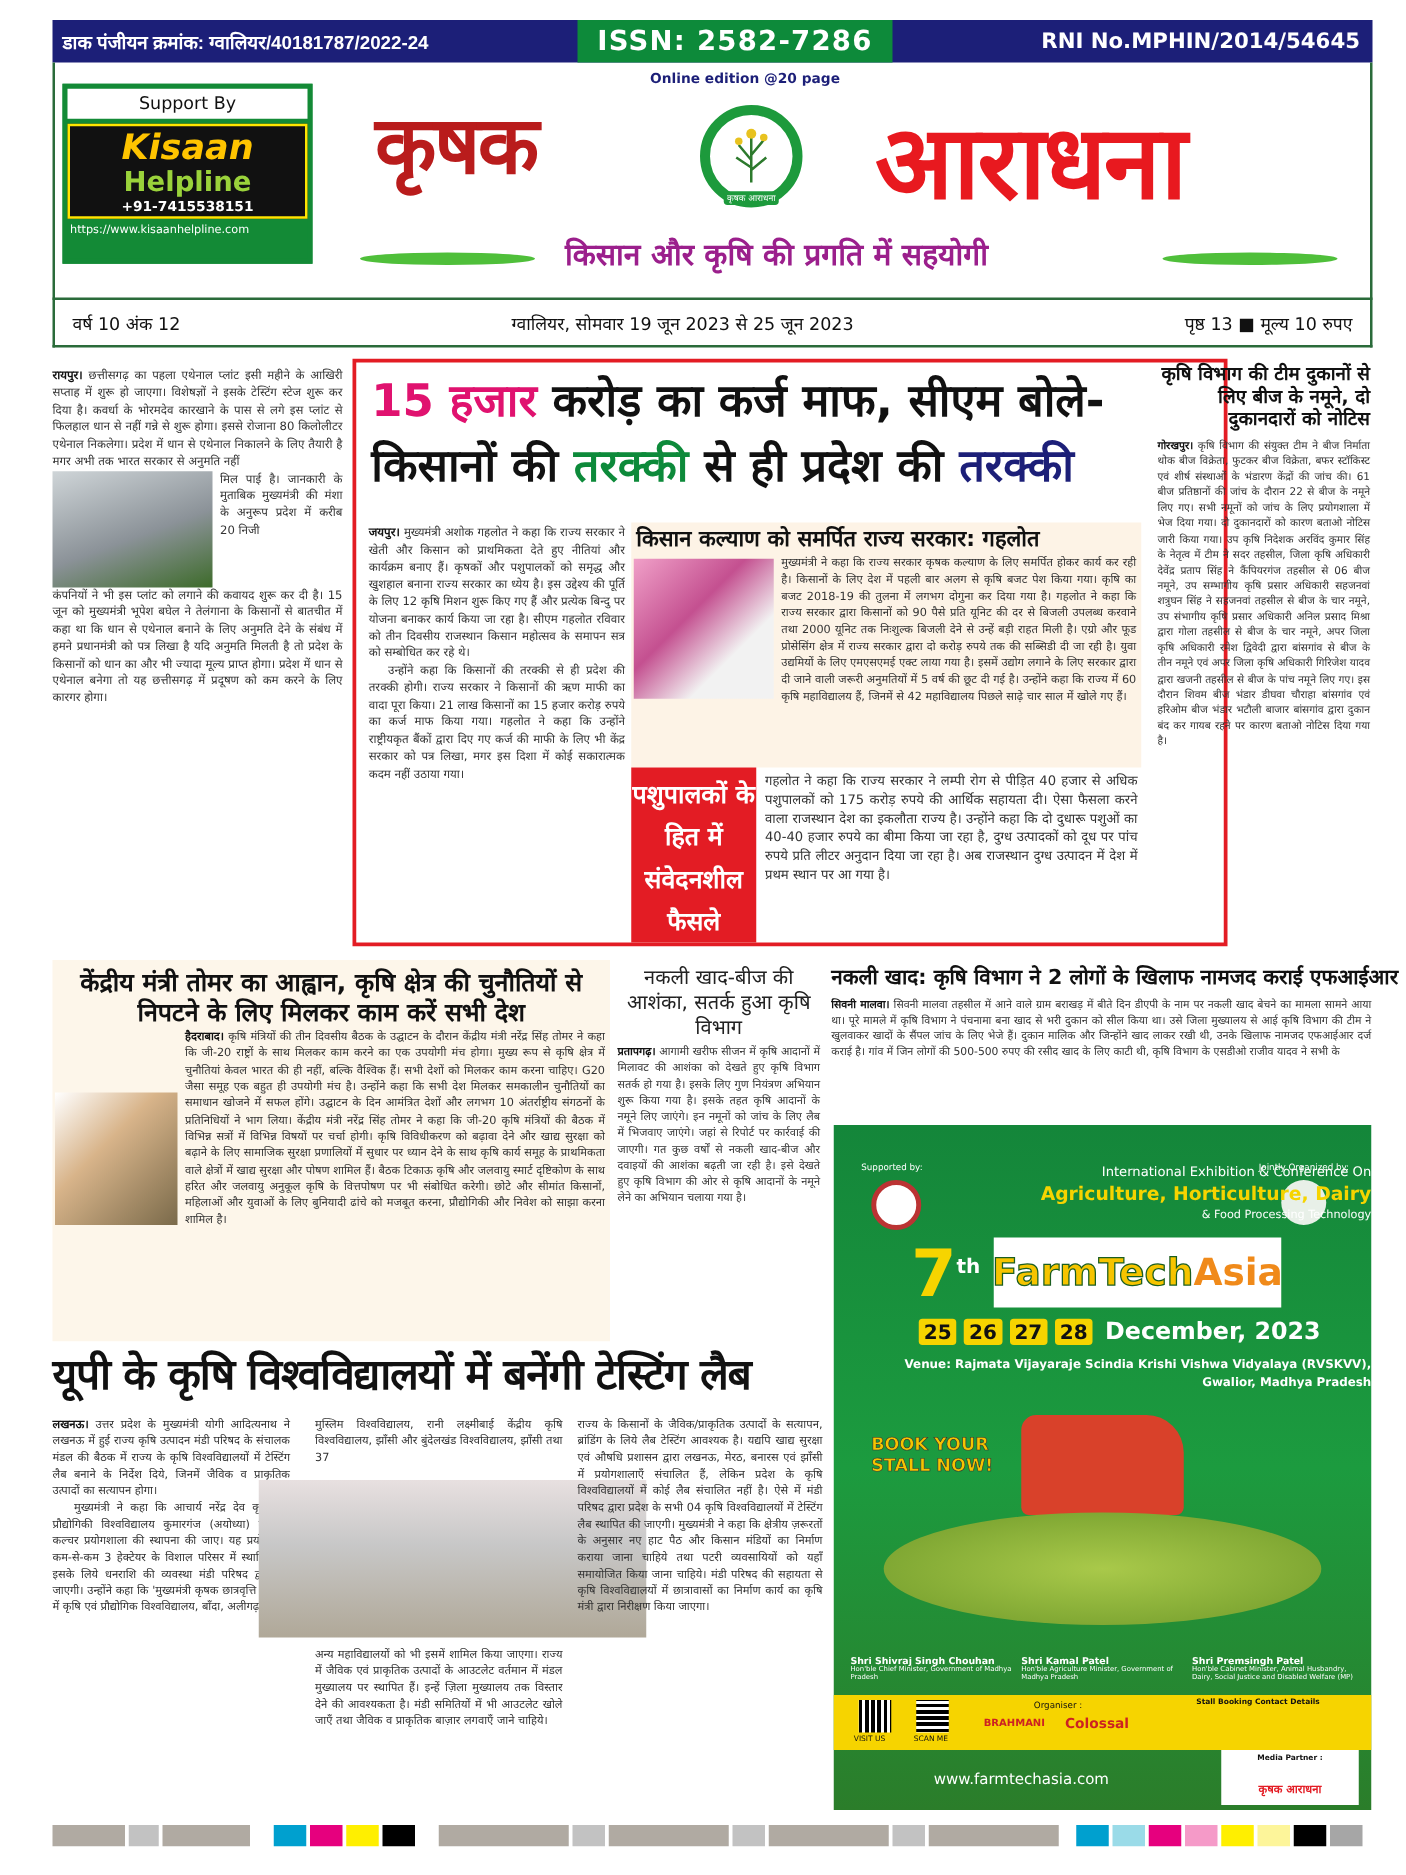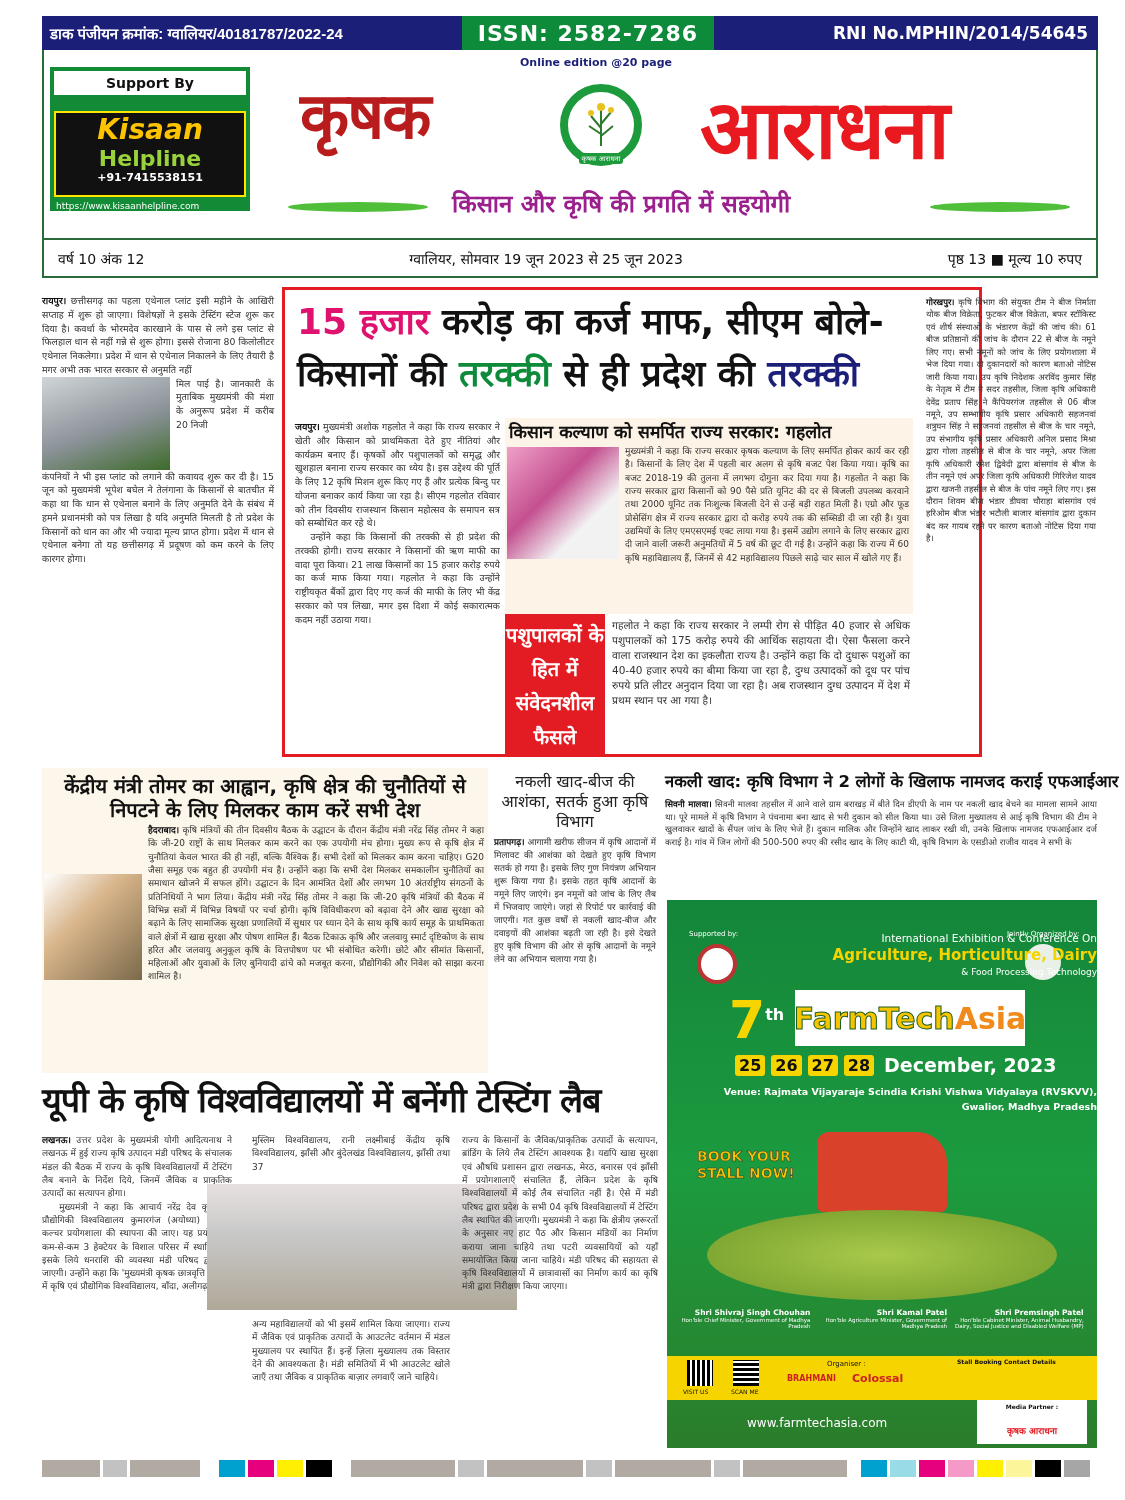--- a/index.html
+++ b/index.html
@@ -5,22 +5,22 @@
 *{box-sizing:border-box;margin:0;padding:0}
 body{width:1125px;height:1500px;background:#fff;font-family:"DejaVu Sans",sans-serif;color:#111;position:relative;overflow:hidden}
 .abs{position:absolute}
 .topbar{left:42px;top:16px;width:1056px;height:34px;background:#1c1f78;color:#fff;display:flex;align-items:center;justify-content:space-between}
 .topbar .l{font-size:15px;padding-left:8px;font-family:"Liberation Sans Narrow","Liberation Sans",sans-serif;font-weight:bold}
 .topbar .c{background:#0d8a3a;height:34px;padding:0 16px;display:flex;align-items:center;font-size:22px;font-weight:bold;letter-spacing:1px}
 .topbar .r{font-size:17px;font-weight:bold;padding-right:10px}
 .frame{left:42px;top:50px;width:1056px;height:228px;border:2px solid #2a6b3a;border-top:none}
 .online{left:520px;top:56px;font-size:11px;color:#1c1f78;font-weight:bold}
 .support{left:50px;top:67px;width:200px;height:144px;border:4px solid #138a36;background:#138a36}
-.support .sb{background:#fff;height:24px;font-size:14px;font-weight:bold;text-align:center;line-height:24px}
-.support .kh{background:#111;border:2px solid #ffe600;height:86px;margin-top:16px;text-align:center}
+.support .sb{background:#fff;height:24px;font-size:14px;font-weight:normal;text-align:center;line-height:24px}
+.support .kh{background:#111;border:2px solid #ffe600;height:76px;margin-top:4px;text-align:center}
 .kh .k{color:#ffc400;font-size:28px;font-weight:bold;font-style:italic;line-height:34px}
 .kh .h{color:#9ad23b;font-size:22px;font-weight:bold;line-height:24px}
 .kh .p{color:#fff;font-size:11px;font-weight:bold}
 .support .url{color:#fff;font-size:9px;padding:4px 2px}
 .mast{left:300px;top:70px;font-size:64px;font-weight:bold;color:#b91c1c;font-family:"DejaVu Sans",sans-serif;letter-spacing:-2px}
 .mast2{left:700px;top:70px;font-size:82px;font-weight:bold;color:#e8191f;letter-spacing:-2px}
 .logo{left:560px;top:84px;width:82px;height:82px;border-radius:50%;border:8px solid #1d9a3c;background:#fff;display:flex;align-items:flex-end;justify-content:center;font-size:7px;color:#1d9a3c}
 .tag{left:452px;top:186px;font-size:24px;color:#9b1f8c;font-weight:bold}
 .swoosh{height:10px;background:#4fbf3a;border-radius:50%}
 .dateline{left:42px;top:238px;width:1056px;height:38px;border-top:2px solid #2a6b3a;display:flex;align-items:center;justify-content:space-between;padding:0 16px;font-size:14px}
@@ -103,20 +103,21 @@
 </div>
 <div class="abs sub">
   <div class="headline" style="font-size:17.5px;padding:4px 4px 2px">किसान कल्याण को समर्पित राज्य सरकार: गहलोत</div>
   <div class="photo" style="float:left;width:112px;height:112px;margin:2px 6px 0 2px;background:linear-gradient(135deg,#f0a0c8,#c45090 40%,#f2f2f2 70%)"></div>
   <div class="body" style="padding-right:4px;font-size:9px">मुख्यमंत्री ने कहा कि राज्य सरकार कृषक कल्याण के लिए समर्पित होकर कार्य कर रही है। किसानों के लिए देश में पहली बार अलग से कृषि बजट पेश किया गया। कृषि का बजट 2018-19 की तुलना में लगभग दोगुना कर दिया गया है। गहलोत ने कहा कि राज्य सरकार द्वारा किसानों को 90 पैसे प्रति यूनिट की दर से बिजली उपलब्ध करवाने तथा 2000 यूनिट तक निःशुल्क बिजली देने से उन्हें बड़ी राहत मिली है। एग्रो और फूड प्रोसेसिंग क्षेत्र में राज्य सरकार द्वारा दो करोड़ रुपये तक की सब्सिडी दी जा रही है। युवा उद्यमियों के लिए एमएसएमई एक्ट लाया गया है। इसमें उद्योग लगाने के लिए सरकार द्वारा दी जाने वाली जरूरी अनुमतियों में 5 वर्ष की छूट दी गई है। उन्होंने कहा कि राज्य में 60 कृषि महाविद्यालय हैं, जिनमें से 42 महाविद्यालय पिछले साढ़े चार साल में खोले गए हैं।</div>
 </div>
 <div class="abs redbox">पशुपालकों के हित में संवेदनशील फैसले</div>
 <div class="abs body" style="left:612px;top:618px;width:298px;font-size:10.5px;line-height:1.42">गहलोत ने कहा कि राज्य सरकार ने लम्पी रोग से पीड़ित 40 हजार से अधिक पशुपालकों को 175 करोड़ रुपये की आर्थिक सहायता दी। ऐसा फैसला करने वाला राजस्थान देश का इकलौता राज्य है। उन्होंने कहा कि दो दुधारू पशुओं का 40-40 हजार रुपये का बीमा किया जा रहा है, दुग्ध उत्पादकों को दूध पर पांच रुपये प्रति लीटर अनुदान दिया जा रहा है। अब राजस्थान दुग्ध उत्पादन में देश में प्रथम स्थान पर आ गया है।</div>
 
 <div class="abs" style="left:926px;top:290px;width:170px">
+  <div class="headline" style="font-size:15px;text-align:right">कृषि विभाग की टीम दुकानों से लिए बीज के नमूने, दो दुकानदारों को नोटिस</div>
   <div class="body" style="margin-top:6px;font-size:8.4px">
     <b>गोरखपुर।</b> <span>कृषि विभाग की संयुक्त टीम ने बीज निर्माता थोक बीज विक्रेता, फुटकर बीज विक्रेता, बफर स्टॉकिस्ट एवं शीर्ष संस्थाओं के भंडारण केंद्रों की जांच की। 61 बीज प्रतिष्ठानों की जांच के दौरान 22 से बीज के नमूने लिए गए। सभी नमूनों को जांच के लिए प्रयोगशाला में भेज दिया गया। दो दुकानदारों को कारण बताओ नोटिस जारी किया गया। उप कृषि निदेशक अरविंद कुमार सिंह के नेतृत्व में टीम ने सदर तहसील, जिला कृषि अधिकारी देवेंद्र प्रताप सिंह ने कैंपियरगंज तहसील से 06 बीज नमूने, उप सम्भागीय कृषि प्रसार अधिकारी सहजनवां शत्रुघन सिंह ने सहजनवां तहसील से बीज के चार नमूने, उप संभागीय कृषि प्रसार अधिकारी अनिल प्रसाद मिश्रा द्वारा गोला तहसील से बीज के चार नमूने, अपर जिला कृषि अधिकारी रमेश द्विवेदी द्वारा बांसगांव से बीज के तीन नमूने एवं अपर जिला कृषि अधिकारी गिरिजेश यादव द्वारा खजनी तहसील से बीज के पांच नमूने लिए गए। इस दौरान शिवम बीज भंडार डीघवा चौराहा बांसगांव एवं हरिओम बीज भंडार भटौली बाजार बांसगांव द्वारा दुकान बंद कर गायब रहने पर कारण बताओ नोटिस दिया गया है।</span>
   </div>
 </div>
 
 <div class="abs sec2bg">
   <div class="headline" style="font-size:20px;text-align:center;padding:6px 8px 2px">केंद्रीय मंत्री तोमर का आह्वान, कृषि क्षेत्र की चुनौतियों से निपटने के लिए मिलकर काम करें सभी देश</div>
   <div class="photo" style="float:left;width:98px;height:106px;margin:50px 6px 0 2px;background:linear-gradient(135deg,#ffffff,#d8b48a 40%,#7a6a4a)"></div>
   <div class="body" style="padding:0 4px;font-size:9px">
     <b>हैदराबाद।</b> <span>कृषि मंत्रियों की तीन दिवसीय बैठक के उद्घाटन के दौरान केंद्रीय मंत्री नरेंद्र सिंह तोमर ने कहा कि जी-20 राष्ट्रों के साथ मिलकर काम करने का एक उपयोगी मंच होगा। मुख्य रूप से कृषि क्षेत्र में चुनौतियां केवल भारत की ही नहीं, बल्कि वैश्विक हैं। सभी देशों को मिलकर काम करना चाहिए। G20 जैसा समूह एक बहुत ही उपयोगी मंच है। उन्होंने कहा कि सभी देश मिलकर समकालीन चुनौतियों का समाधान खोजने में सफल होंगे। उद्घाटन के दिन आमंत्रित देशों और लगभग 10 अंतर्राष्ट्रीय संगठनों के प्रतिनिधियों ने भाग लिया। केंद्रीय मंत्री नरेंद्र सिंह तोमर ने कहा कि जी-20 कृषि मंत्रियों की बैठक में विभिन्न सत्रों में विभिन्न विषयों पर चर्चा होगी। कृषि विविधीकरण को बढ़ावा देने और खाद्य सुरक्षा को बढ़ाने के लिए सामाजिक सुरक्षा प्रणालियों में सुधार पर ध्यान देने के साथ कृषि कार्य समूह के प्राथमिकता वाले क्षेत्रों में खाद्य सुरक्षा और पोषण शामिल हैं। बैठक टिकाऊ कृषि और जलवायु स्मार्ट दृष्टिकोण के साथ हरित और जलवायु अनुकूल कृषि के वित्तपोषण पर भी संबोधित करेगी। छोटे और सीमांत किसानों, महिलाओं और युवाओं के लिए बुनियादी ढांचे को मजबूत करना, प्रौद्योगिकी और निवेश को साझा करना शामिल है।</span>
@@ -155,21 +156,21 @@
     <span class="ybar" style="padding:1px 4px;font-size:16px;font-weight:bold;border-radius:3px">26</span>
     <span class="ybar" style="padding:1px 4px;font-size:16px;font-weight:bold;border-radius:3px">27</span>
     <span class="ybar" style="padding:1px 4px;font-size:16px;font-weight:bold;border-radius:3px">28</span>
     <span style="color:#fff;font-size:19px;font-weight:bold;margin-left:4px">December, 2023</span>
   </div>
   <div class="abs t" style="left:0;width:430px;top:186px;font-size:9.5px;font-weight:bold">Venue: Rajmata Vijayaraje Scindia Krishi Vishwa Vidyalaya (RVSKVV),</div>
   <div class="abs t" style="left:0;width:430px;top:201px;font-size:9.5px;font-weight:bold">Gwalior, Madhya Pradesh</div>
   <div class="abs" style="left:30px;top:248px;width:100px;font-size:14px;font-weight:bold;color:#f6c400;-webkit-text-stroke:.5px #333;line-height:1.2">BOOK YOUR STALL NOW!</div>
   <div class="abs" style="left:150px;top:232px;width:130px;height:80px;background:#d9412a;border-radius:12px 30px 6px 6px"></div>
   <div class="abs" style="left:40px;top:310px;width:350px;height:90px;border-radius:50%;background:radial-gradient(#a9c94a,#6f9a2a)"></div>
-  <div class="abs" style="left:10px;top:408px;width:410px;display:flex;justify-content:space-around;color:#fff;text-align:right">
+  <div class="abs" style="left:10px;top:424px;width:410px;display:flex;justify-content:space-around;color:#fff;text-align:left">
     <div style="width:130px">
         <div style="font-size:7.5px;font-weight:bold">Shri Shivraj Singh Chouhan</div>
         <div style="font-size:5.5px">Hon'ble Chief Minister, Government of Madhya Pradesh</div>
       </div>
     <div style="width:130px">
         <div style="font-size:7.5px;font-weight:bold">Shri Kamal Patel</div>
         <div style="font-size:5.5px">Hon'ble Agriculture Minister, Government of Madhya Pradesh</div>
       </div>
     <div style="width:130px">
         <div style="font-size:7.5px;font-weight:bold">Shri Premsingh Patel</div>

